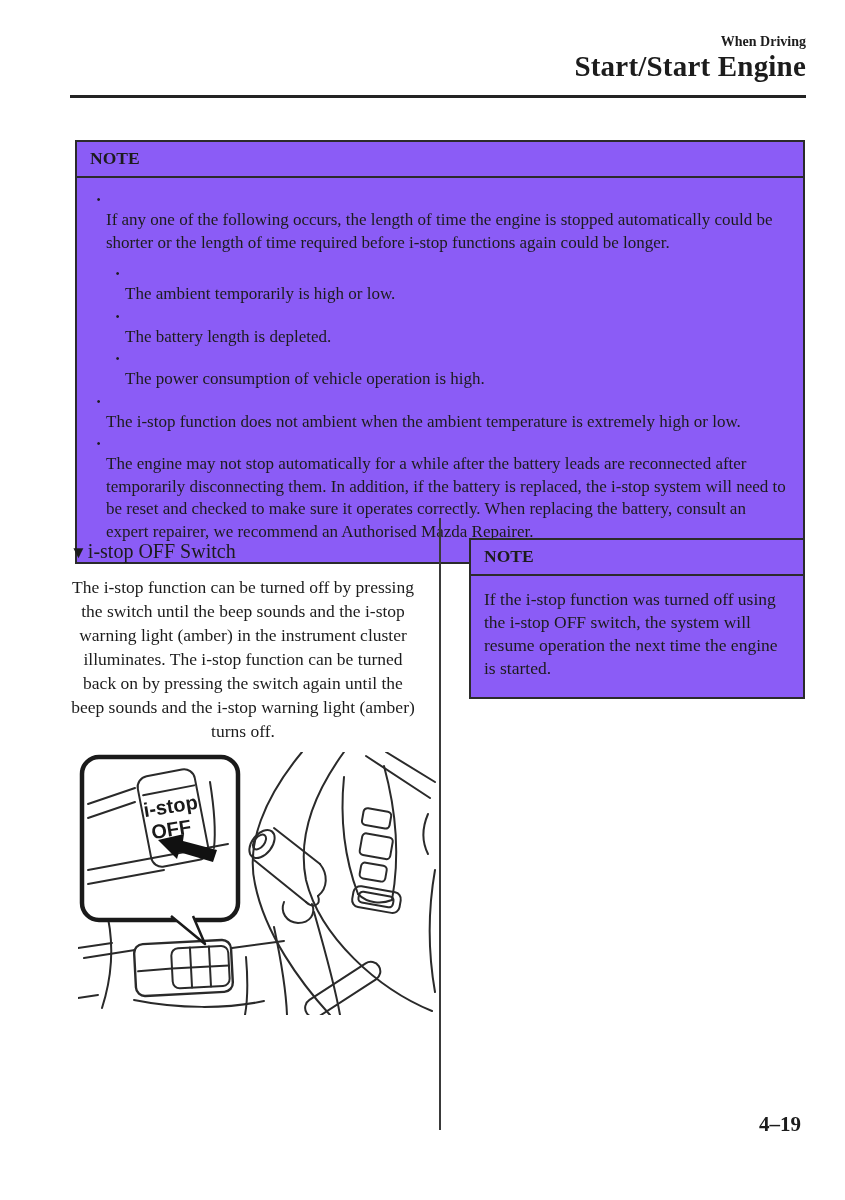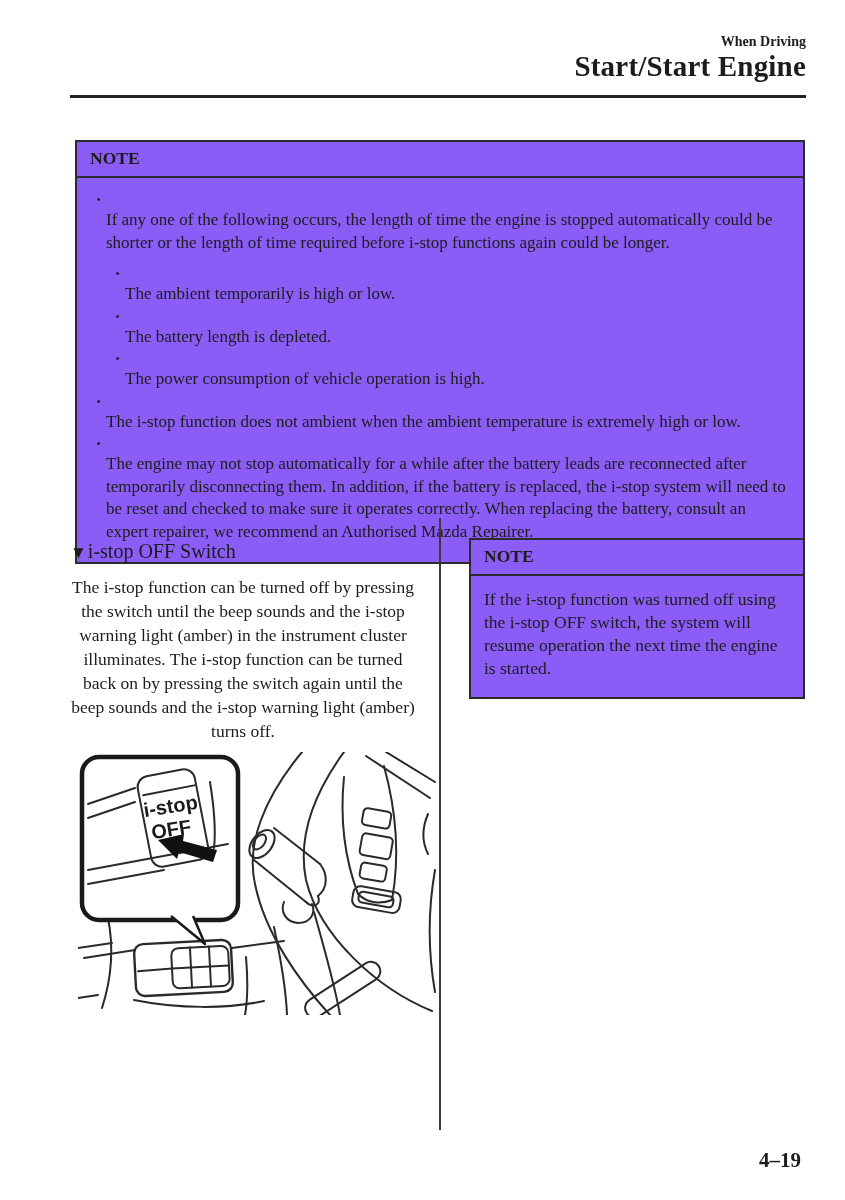--- a/index.html
+++ b/index.html
@@ -42,21 +42,21 @@
   .note-box-side{position:absolute;left:469px;top:538px;width:336px;}
   .note-body-side{padding:12px 12px 17px 13px;font-size:17.5px;line-height:23px;}
 
   
   .illustration{position:absolute;left:78px;top:752px;width:358px;height:263px;margin:0;}
   .illustration svg{display:block;}
   .line-art{stroke:#2a2a2a;stroke-width:2;fill:none;stroke-linecap:round;stroke-linejoin:round;}
   .balloon-label{font-family:"Liberation Sans", sans-serif;font-weight:bold;fill:#1a1a1a;}
 
   
-  .page-number{position:absolute;right:44px;top:1148px;font-size:21px;font-weight:bold;}
+  .page-number{position:absolute;right:44px;top:1112px;font-size:21px;font-weight:bold;}
 </style>
 </head>
 <body>
 
 <div class="page">
 
   <header class="page-header">
     <div class="kicker">When Driving</div>
     <h1 class="title">Start/Start Engine</h1>
   </header>

